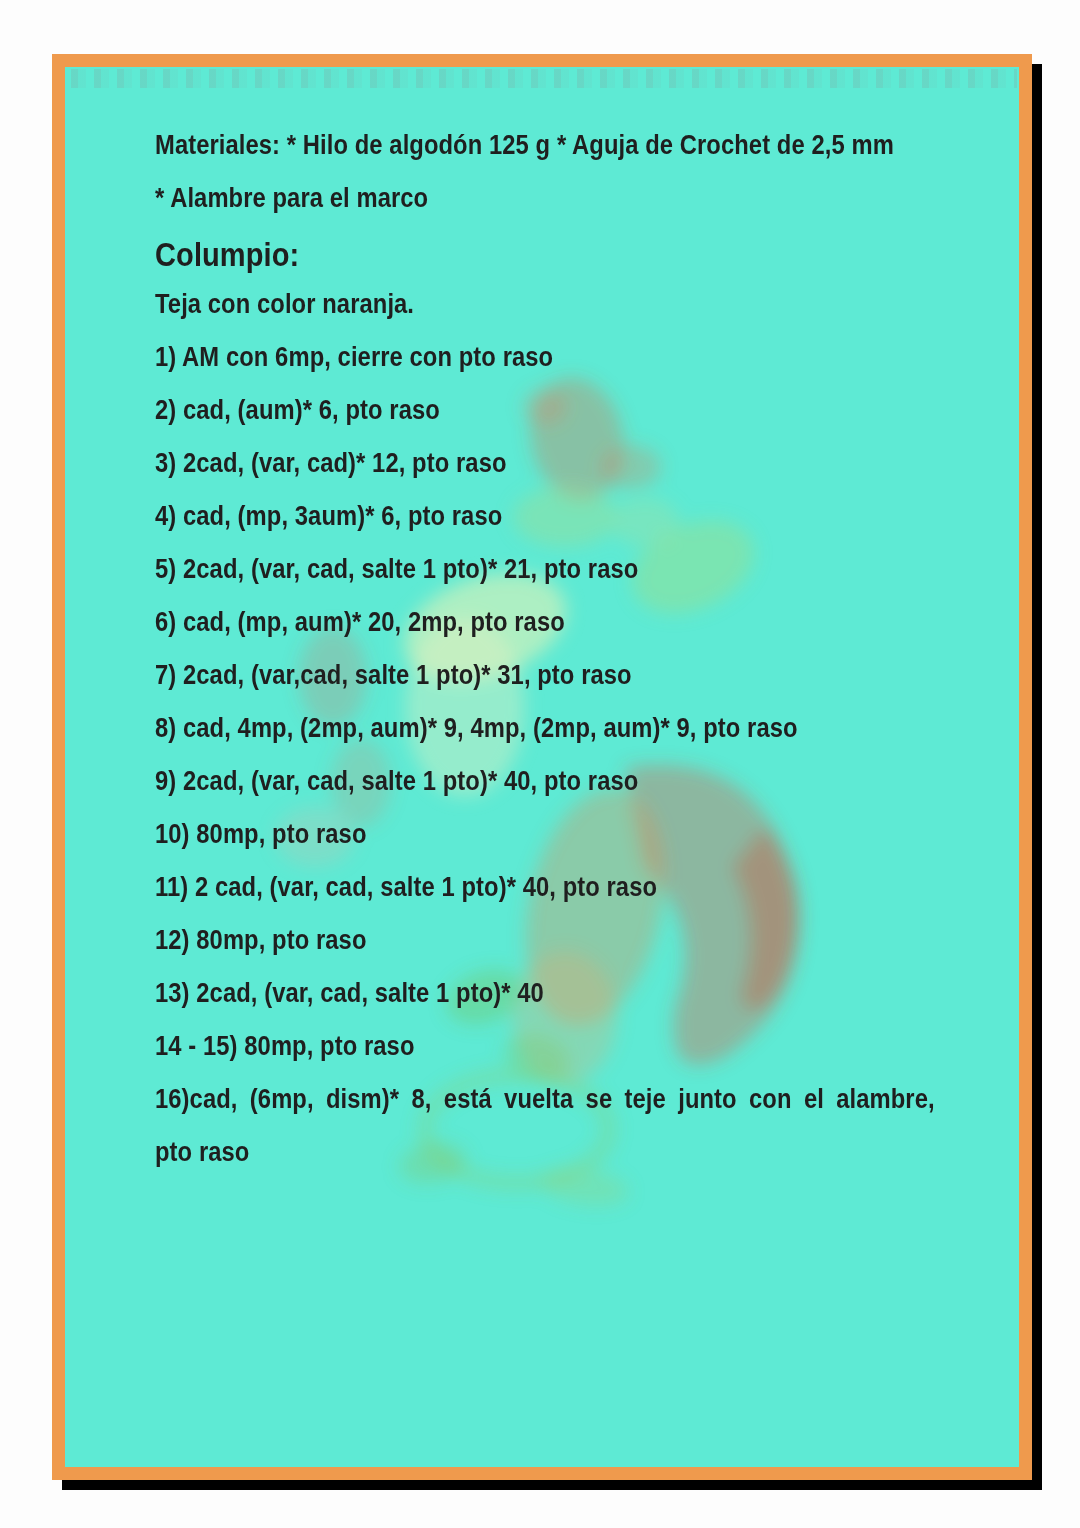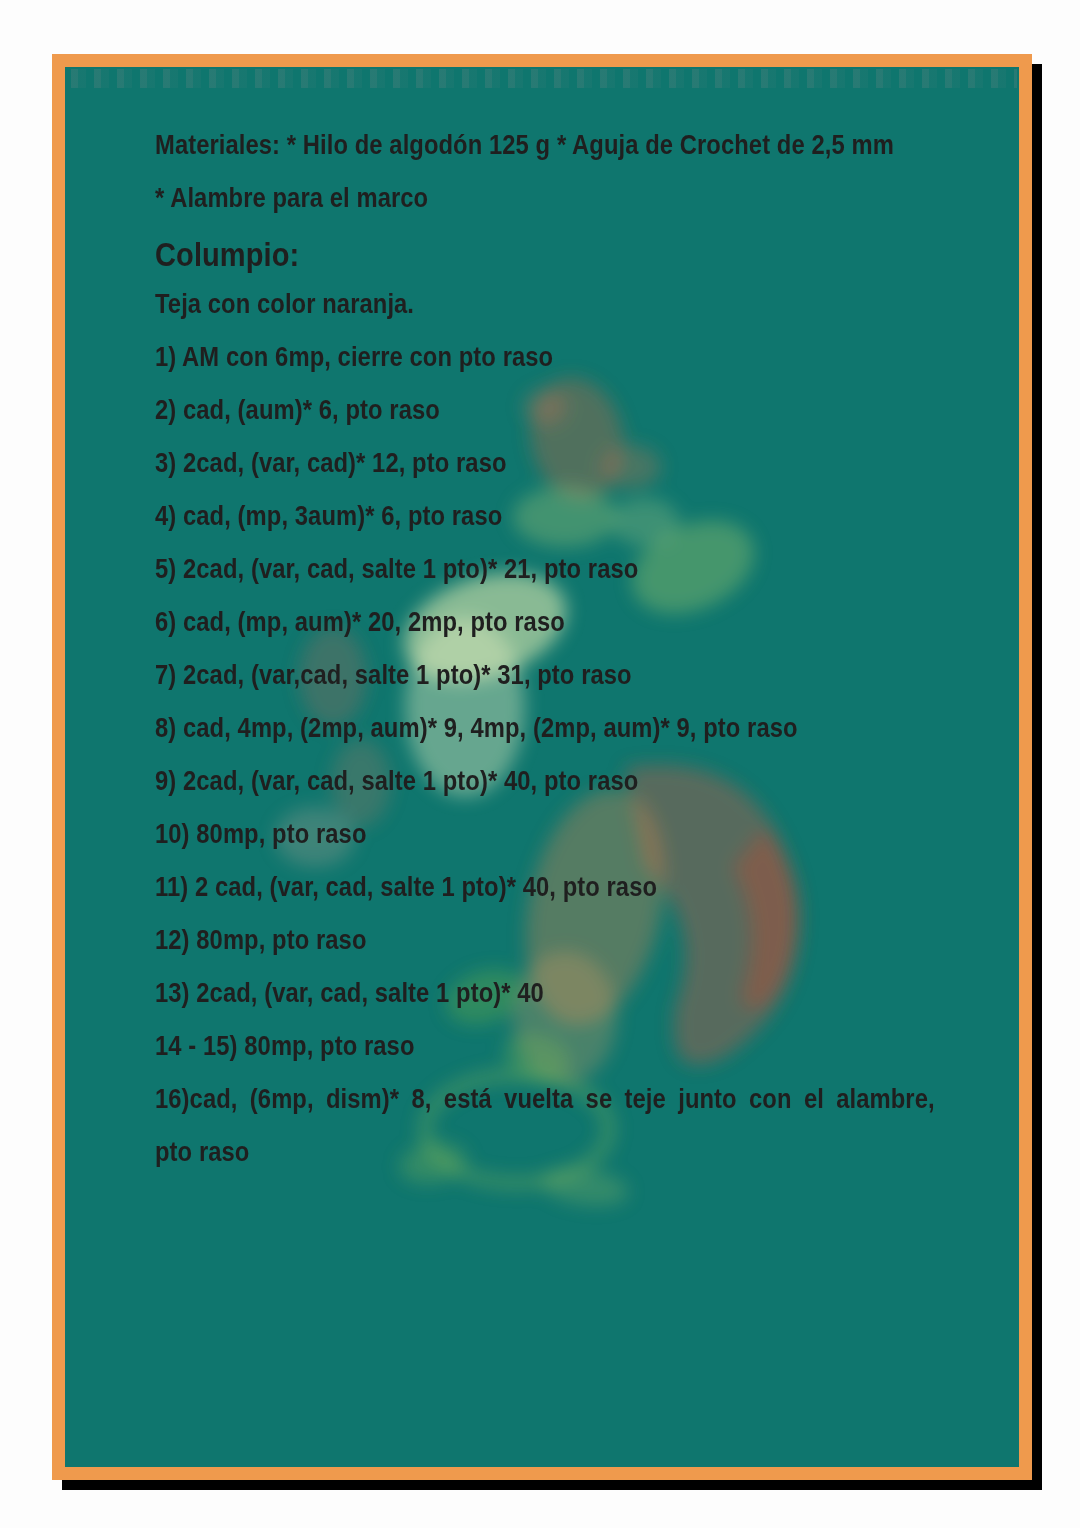--- a/index.html
+++ b/index.html
@@ -21,21 +21,21 @@
     left:52px;top:54px;
     width:980px;height:1426px;
     border:13px solid var(--frame-orange);
     background:#ffffff;
     box-shadow:10px 10px 0 0 var(--shadow-black);
   }
   .doc-inner{
     position:relative;
     width:100%;height:100%;
     overflow:hidden;
-    background:#0f766e;
+    background:#5eead4;
   }
   
   .ghost-band{
     position:absolute;
     left:6px;right:2px;top:2px;height:19px;
     background:
       repeating-linear-gradient(90deg,
         rgba(140,140,140,0.30) 0 7px,
         rgba(140,140,140,0.10) 7px 15px,
         rgba(140,140,140,0.00) 15px 23px);

